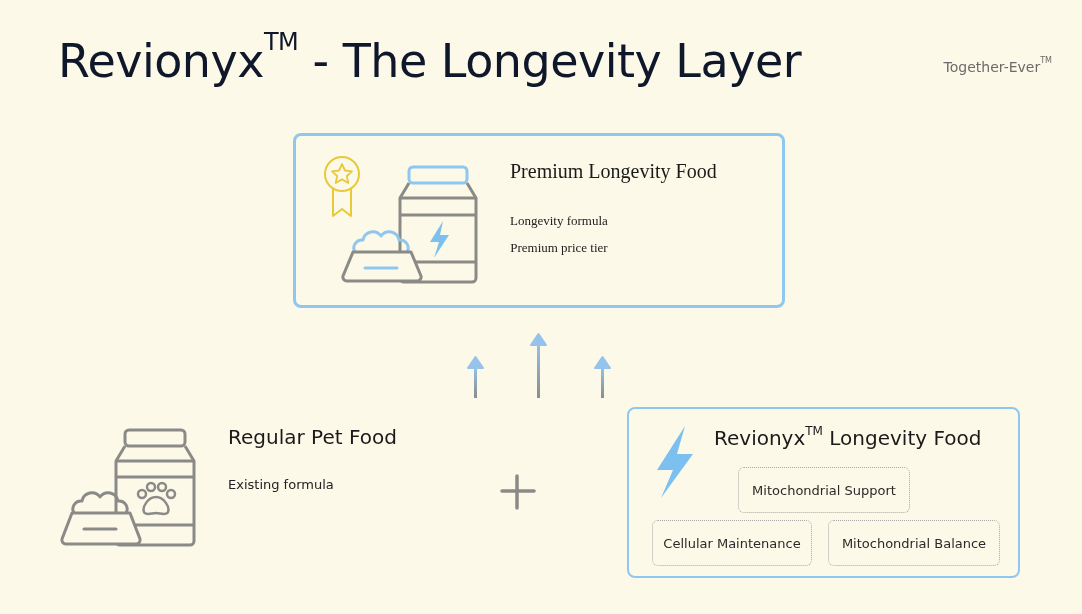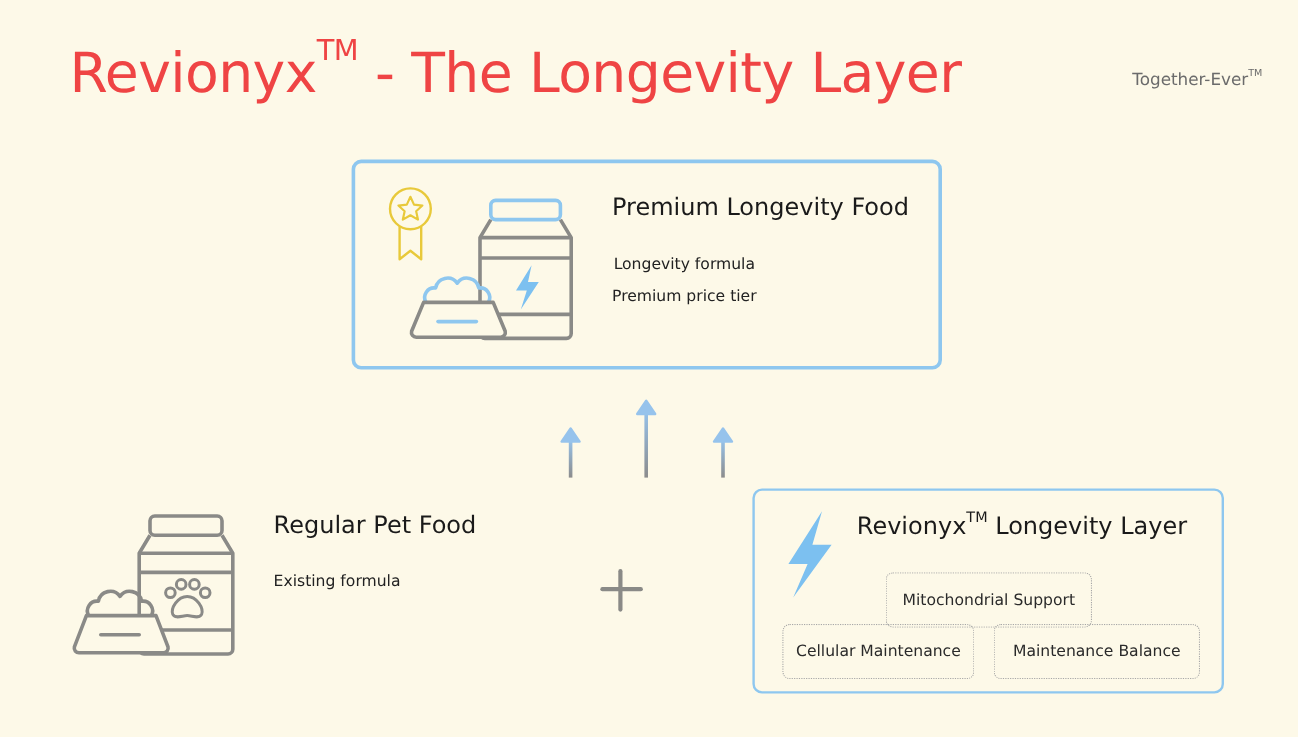--- a/index.html
+++ b/index.html
@@ -7,33 +7,33 @@
     body {
       background: #fdf9e8;
       font-family: "DejaVu Sans", sans-serif;
       color: #1a1a1a;
       position: relative;
       overflow: hidden;
     }
     .title {
       position: absolute; left: 58px; top: 34px;
       font-size: 46px; font-weight: 400; letter-spacing: -0.5px;
-      color: #ef4444;
+      color: #0f172a;
       white-space: nowrap;
     }
     .title sup { font-size: 24px; position: relative; top: -4px; vertical-align: top; line-height: 1; }
     .brand {
       position: absolute; right: 30px; top: 31px;
       font-size: 14px; color: #6b6b6b; white-space: nowrap; margin-top: 28px;
     }
     .brand sup { font-size: 8px; vertical-align: top; position: relative; top: -3px; }
 
     .box-premium {
       position: absolute; left: 293px; top: 133px; width: 492px; height: 175px;
-      border: 3px solid #8ec7ef; border-radius: 8px;
+      border: 3px solid #8ec7ef; border-radius: 8px; font-family: Liberation Serif, serif;
     }
     .box-layer {
       position: absolute; left: 627px; top: 407px; width: 393px; height: 171px;
       border: 2px solid #8ec7ef; border-radius: 8px;
     }
     .card-title { position: absolute; font-size: 20px; color: #1a1a1a; white-space: nowrap; }
     .card-title sup { font-size: 12px; vertical-align: top; position: relative; top: -2px; }
     .bullets { position: absolute; list-style: none; text-align: center; }
     .bullets li { font-size: 13px; color: #222; height: 27px; line-height: 20px; white-space: nowrap; }
 
@@ -126,17 +126,17 @@
 
 <svg class="icon" style="left:500px;top:474px" width="36" height="36" viewBox="0 0 36 36">
   <line x1="2" y1="17" x2="34" y2="17" stroke="#8a8a87" stroke-width="3.5" stroke-linecap="round"></line>
   <line x1="17" y1="2" x2="17" y2="34" stroke="#8a8a87" stroke-width="3.5" stroke-linecap="round"></line>
 </svg>
 
 <div class="box-layer">
   <svg class="icon" style="left:22px;top:15px" width="46" height="76" viewBox="0 0 46 76">
     <path d="M34 2 L6 46 H22 L10 74 L42 30 H26 Z" fill="#7cc0f0"></path>
   </svg>
-  <div class="card-title" style="left:85px;top:17px"><span>Revionyx</span><sup>TM</sup><span> Longevity Layer</span></div>
-  <div class="chip" style="left:109px;top:68px;width:172px;height:46px">Mitochondrial Support</div>
+  <div class="card-title" style="left:85px;top:17px"><span>Revionyx</span><sup>TM</sup><span> Longevity Food</span></div>
+  <div class="chip" style="left:109px;top:58px;width:172px;height:46px">Mitochondrial Support</div>
   <div class="chip" style="left:23px;top:111px;width:160px;height:46px">Cellular Maintenance</div>
-  <div class="chip" style="left:199px;top:111px;width:172px;height:46px">Maintenance Balance</div>
+  <div class="chip" style="left:199px;top:111px;width:172px;height:46px">Mitochondrial Balance</div>
 </div>
 
 </body></html>

